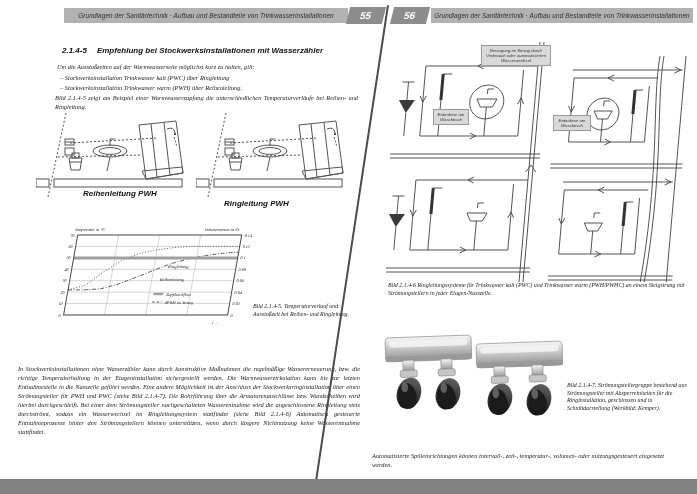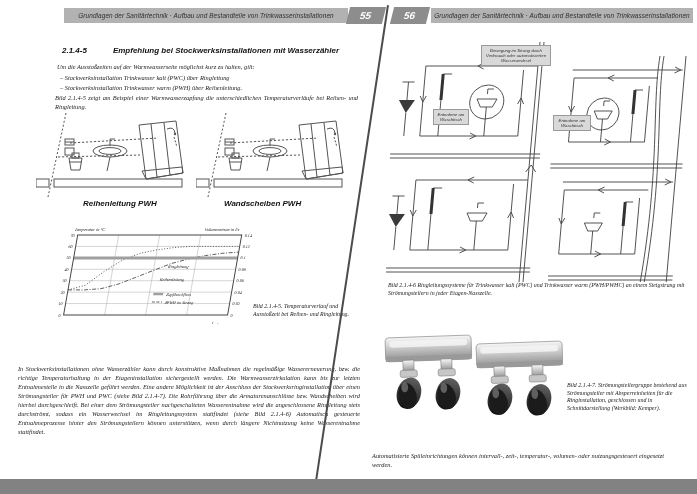--- a/index.html
+++ b/index.html
@@ -8,21 +8,21 @@
   #stage{position:absolute;inset:0;background:#fff;}
   .abs{position:absolute;}
   
   .hbar{background:#b2b2b2;height:15px;display:flex;align-items:center;justify-content:center;}
   .hbar span{font:italic 6.4px "Liberation Sans",sans-serif;color:#2e2e2e;letter-spacing:.1px;}
   .ptab{background:#8d8d8d;height:17px;width:36px;transform:skewX(-14deg);
         display:flex;align-items:center;justify-content:center;}
   .ptab span{font:bold italic 10px "Liberation Sans",sans-serif;color:#fff;transform:skewX(6deg);}
   
   .sechead{font:bold italic 8px "Liberation Sans",sans-serif;color:#111;white-space:nowrap;}
-  .sechead .num{margin-right:26px;}
+  .sechead .num{margin-right:10px;}
   .body-txt{font:italic 6.35px/1.42 "Liberation Serif",serif;color:#1c1c1c;}
   .just{text-align:justify;}
   .caption{font:italic 5.9px/1.3 "Liberation Serif",serif;color:#1c1c1c;}
   .diag-label{font:bold italic 8px "Liberation Sans",sans-serif;color:#111;white-space:nowrap;}
   .annbox{background:#d9d9d9;border:0.5px solid #9a9a9a;color:#333;
           font:italic 4.3px/1.25 "Liberation Sans",sans-serif;text-align:center;padding:1.5px 2px;}
   
   #gutter{left:387px;top:5px;width:1.6px;height:487px;background:#4c4c4c;
           transform:rotate(8.6deg);transform-origin:top center;border-radius:2px;}
   #bottombar{left:0;top:479px;width:697px;height:15px;background:#828282;}
@@ -105,22 +105,22 @@
           <rect class="ln" x="29" y="35" width="9" height="7"></rect>
           <line class="ln" x1="29" y1="29" x2="38" y2="29"></line>
         </g>
       </g>
     </defs>
     <use href="#bath-art"></use>
   </svg>
   <svg class="abs" style="left:196px;top:113px;" width="152" height="86" viewBox="0 0 152 86">
     <use href="#bath-art"></use>
   </svg>
-  <div class="abs diag-label" style="left:64px;top:199px;padding-left:19px;">Reihenleitung PWH</div>
-  <div class="abs diag-label" style="left:224px;top:199px;">Wandscheiben PWH</div>
+  <div class="abs diag-label" style="left:64px;top:189px;padding-left:19px;">Reihenleitung PWH</div>
+  <div class="abs diag-label" style="left:224px;top:199px;">Ringleitung PWH</div>
 
   <div class="abs chart-skew" style="left:30px;top:224px;width:228px;height:100px;">
     <svg id="chart-svg" width="228" height="100" viewBox="0 0 228 100">
       <text class="ax-title" x="28" y="7">Temperatur in °C</text>
       <text class="ax-title" x="158" y="7">Volumenstrom in l/s</text>
       <g id="plot" transform="translate(32,11)">
         <g id="grid">
             <line x1="0" y1="11.42857142857143" x2="164" y2="11.42857142857143" class="gridline"></line>
             <line x1="0" y1="22.857142857142854" x2="164" y2="22.857142857142854" class="gridline"></line>
             <line x1="0" y1="34.28571428571429" x2="164" y2="34.28571428571429" class="gridline"></line>

